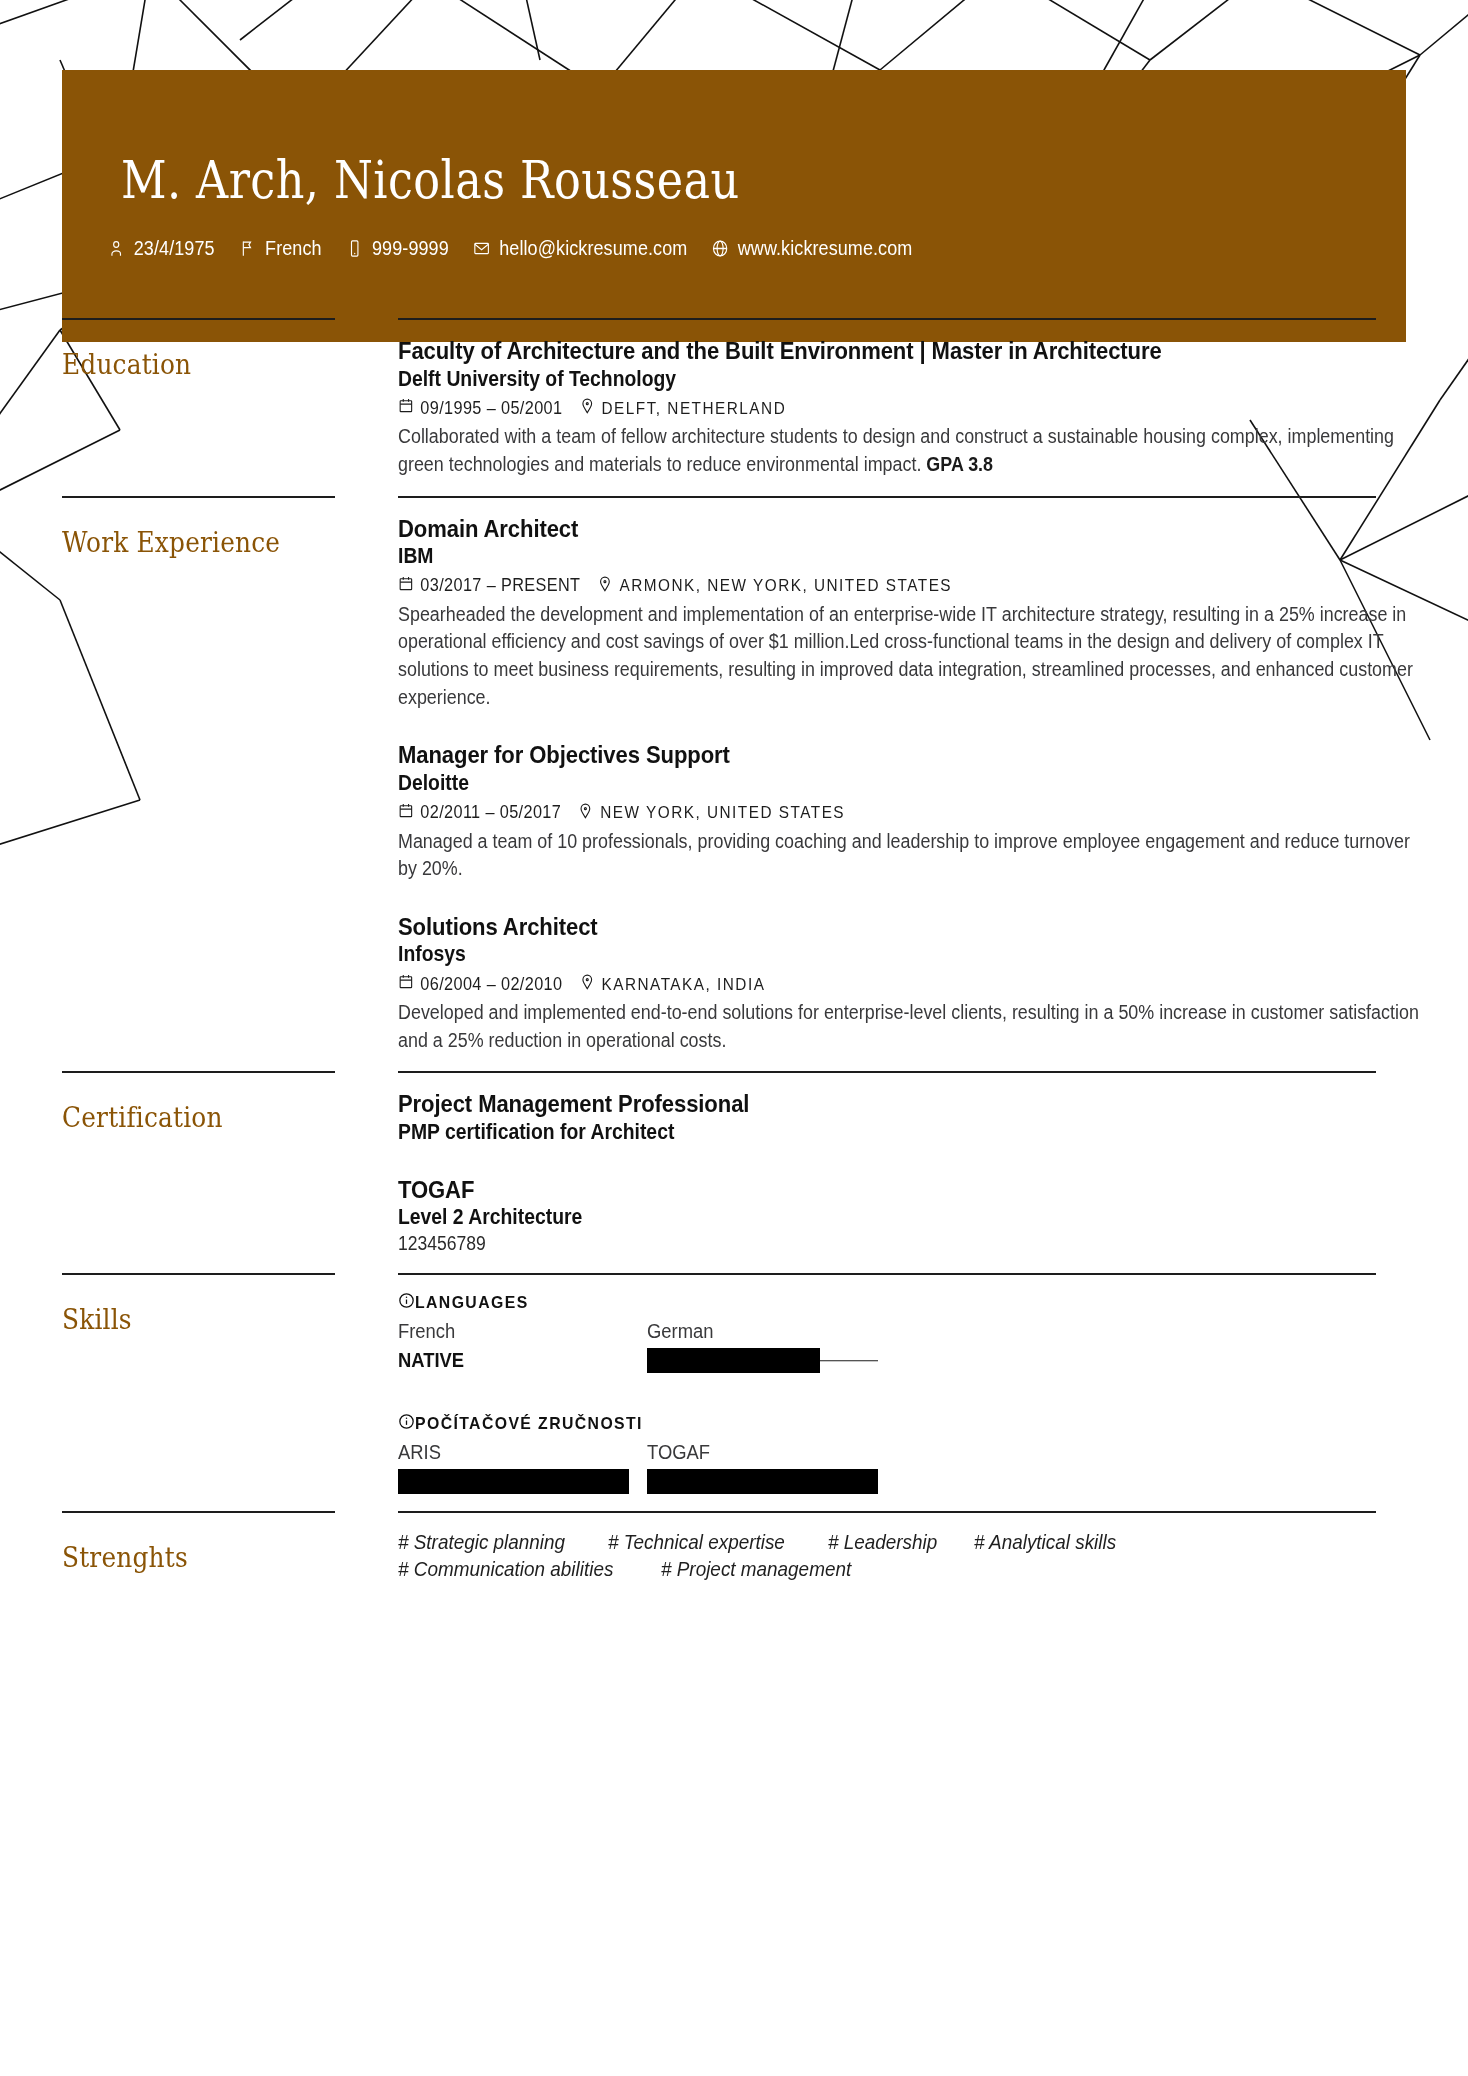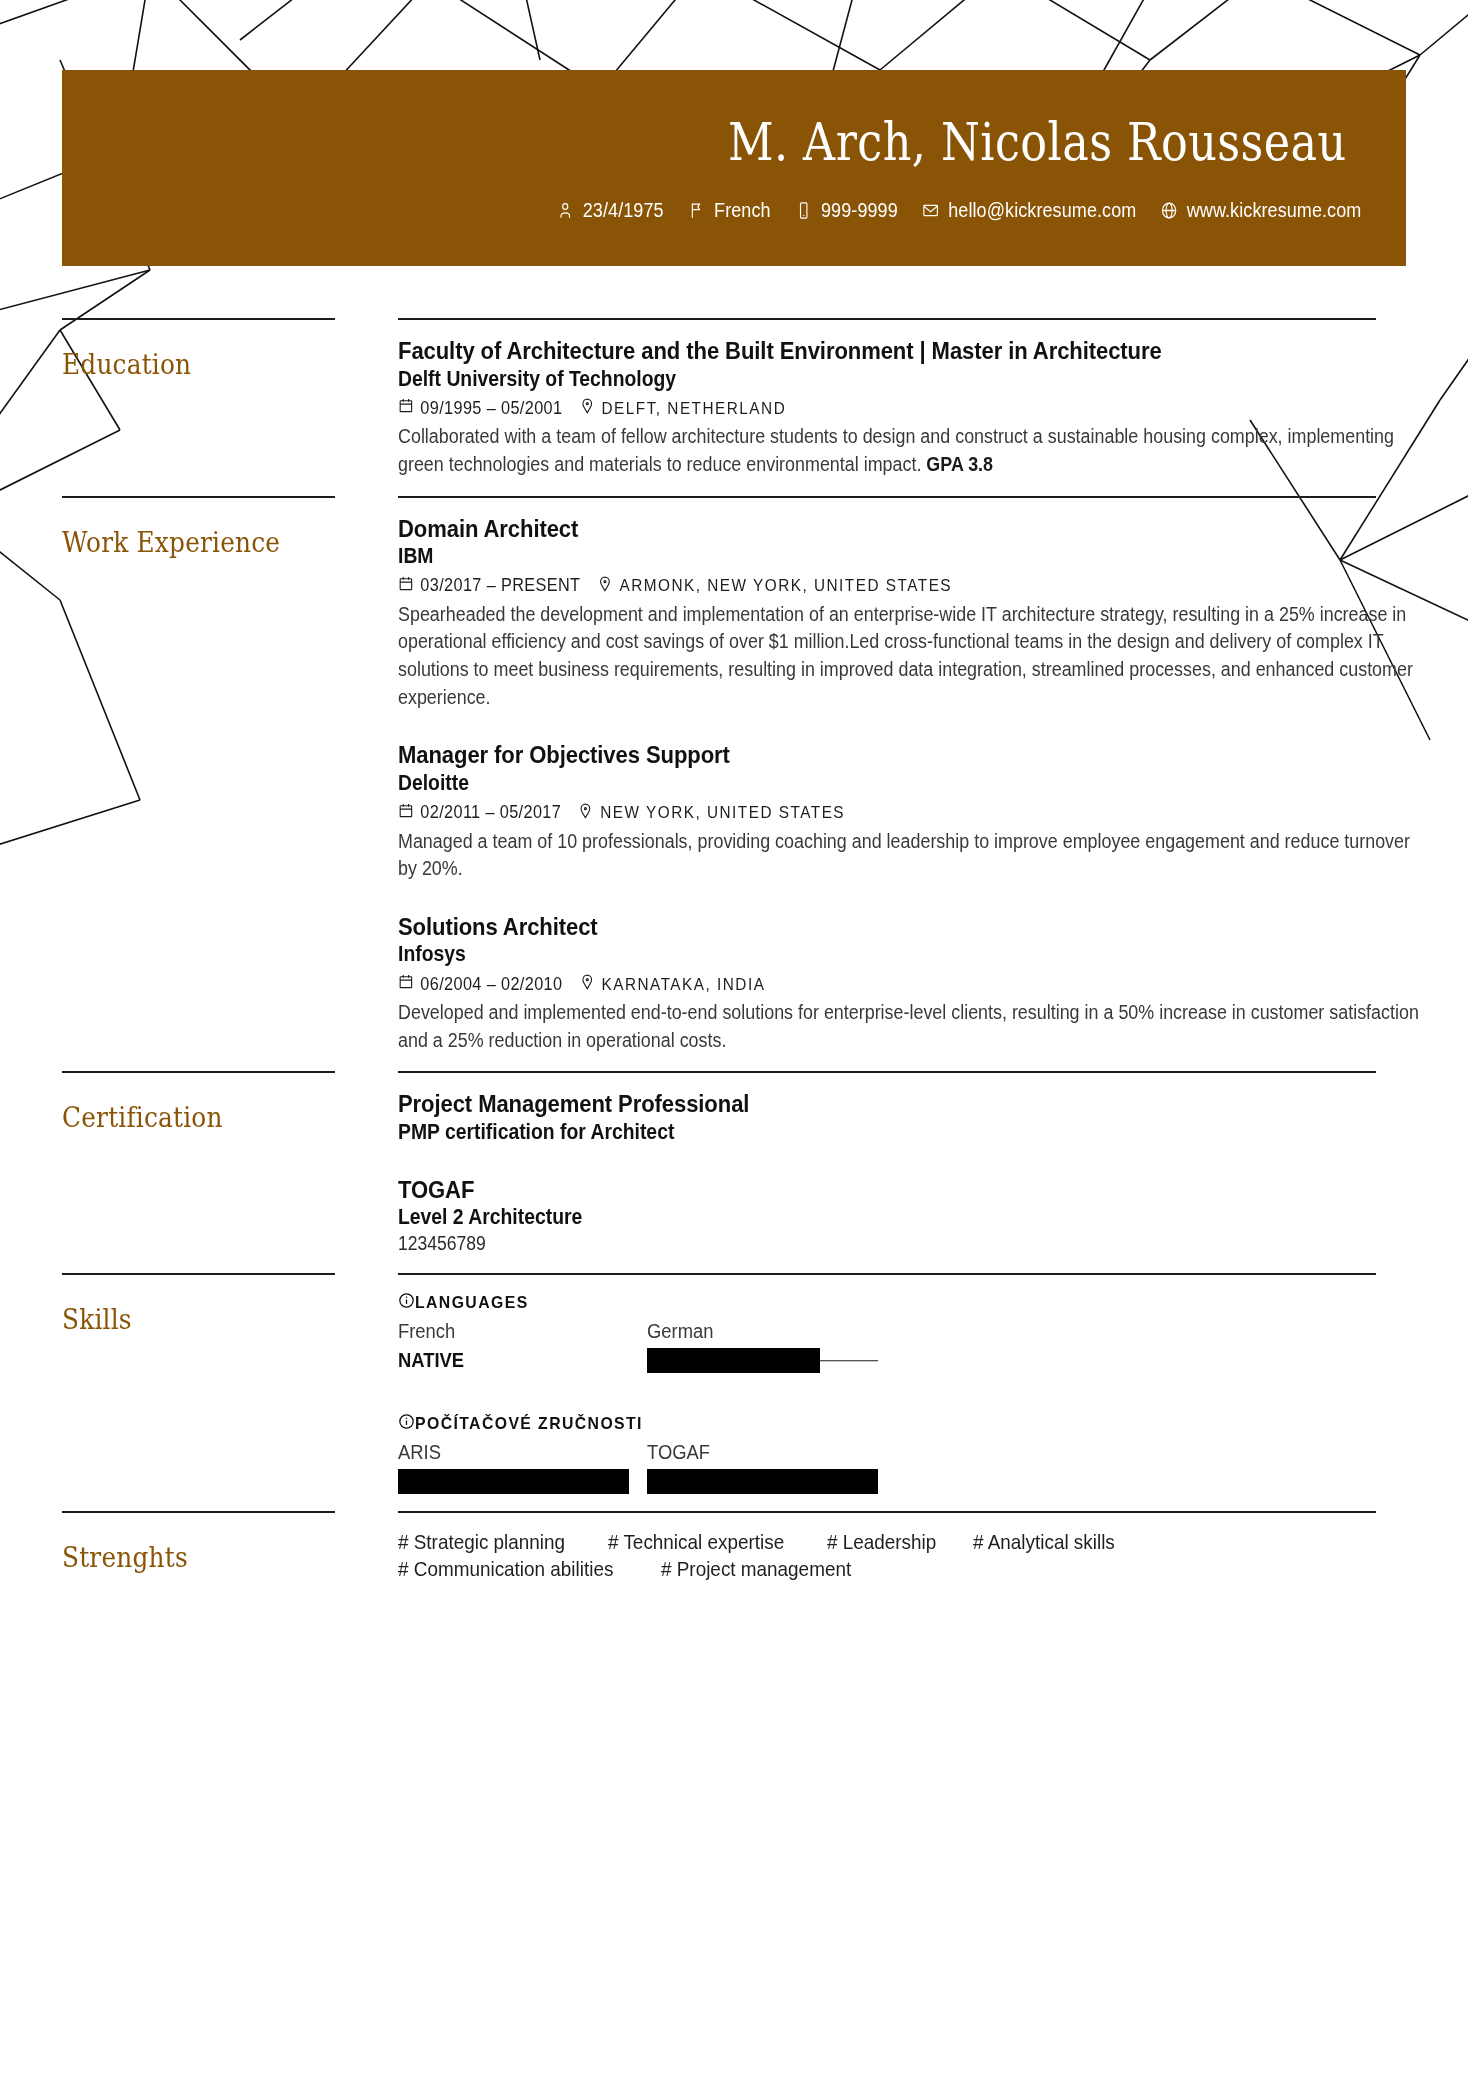--- a/index.html
+++ b/index.html
@@ -10,24 +10,24 @@
     color:#1a1a1a;
     position:relative;
     overflow:hidden;
   }
 
   
   #bg-lines { position:absolute; inset:0; width:1468px; height:2076px; z-index:0; }
 
   
   .header-banner{
-    position:absolute; left:62px; top:70px; width:1344px; height:196px;
+    position:absolute; left:62px; top:70px; width:1344px; height:272px;
     background:var(--brand,#8a5406);
     z-index:2;
-    display:flex; flex-direction:column; align-items:flex-end; justify-content:center;
+    display:flex; flex-direction:column; align-items:flex-start; justify-content:center;
   }
   .cv-name{
     font-family:"DejaVu Serif", serif;
     font-weight:400;
     font-size:53px;
     letter-spacing:.5px;
     color:#ffffff;
     white-space:nowrap;
     transform:scaleX(.84);
     transform-origin:center;
@@ -161,20 +161,21 @@
   }
   .sk-bar .fill{
     position:absolute; left:0; top:0; height:25px; background:#000000;
   }
 
   
   .tags{
     display:flex; flex-wrap:wrap;
     column-gap:24px; row-gap:3px;
     max-width:980px;
+    font-style:italic;
   }
   .tag{
     font-family:"Liberation Sans", sans-serif;
     font-size:21px; color:#1f1f1f; white-space:nowrap;
     transform:scaleX(.90); transform-origin:left center;
   }
 </style>
 </head>
 <body>
 

